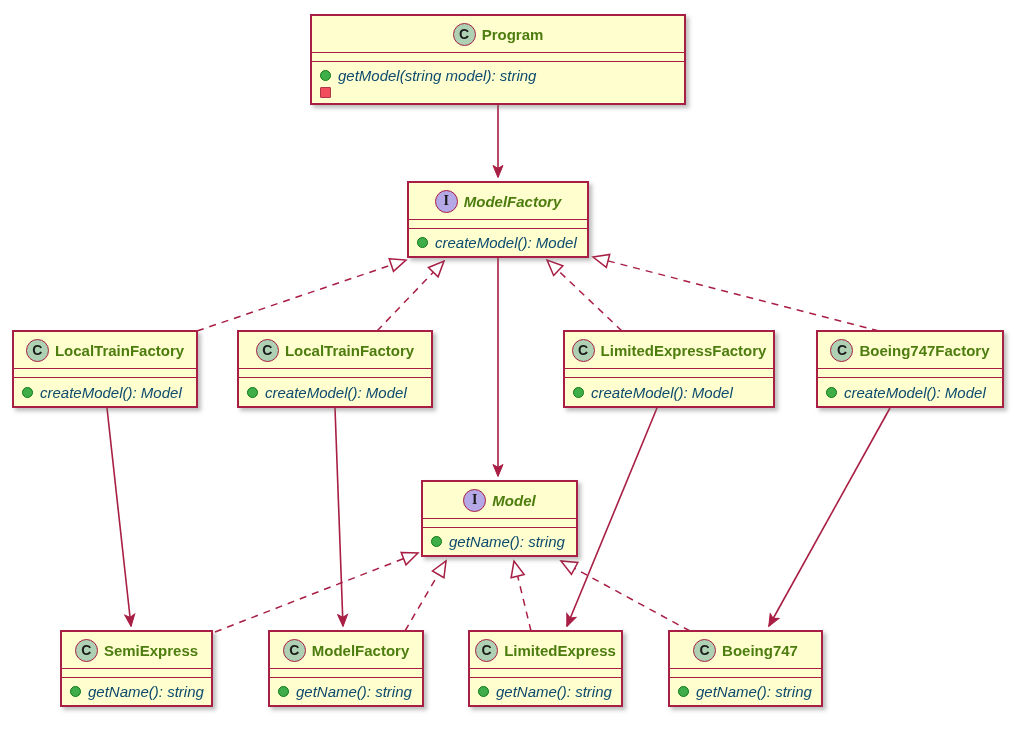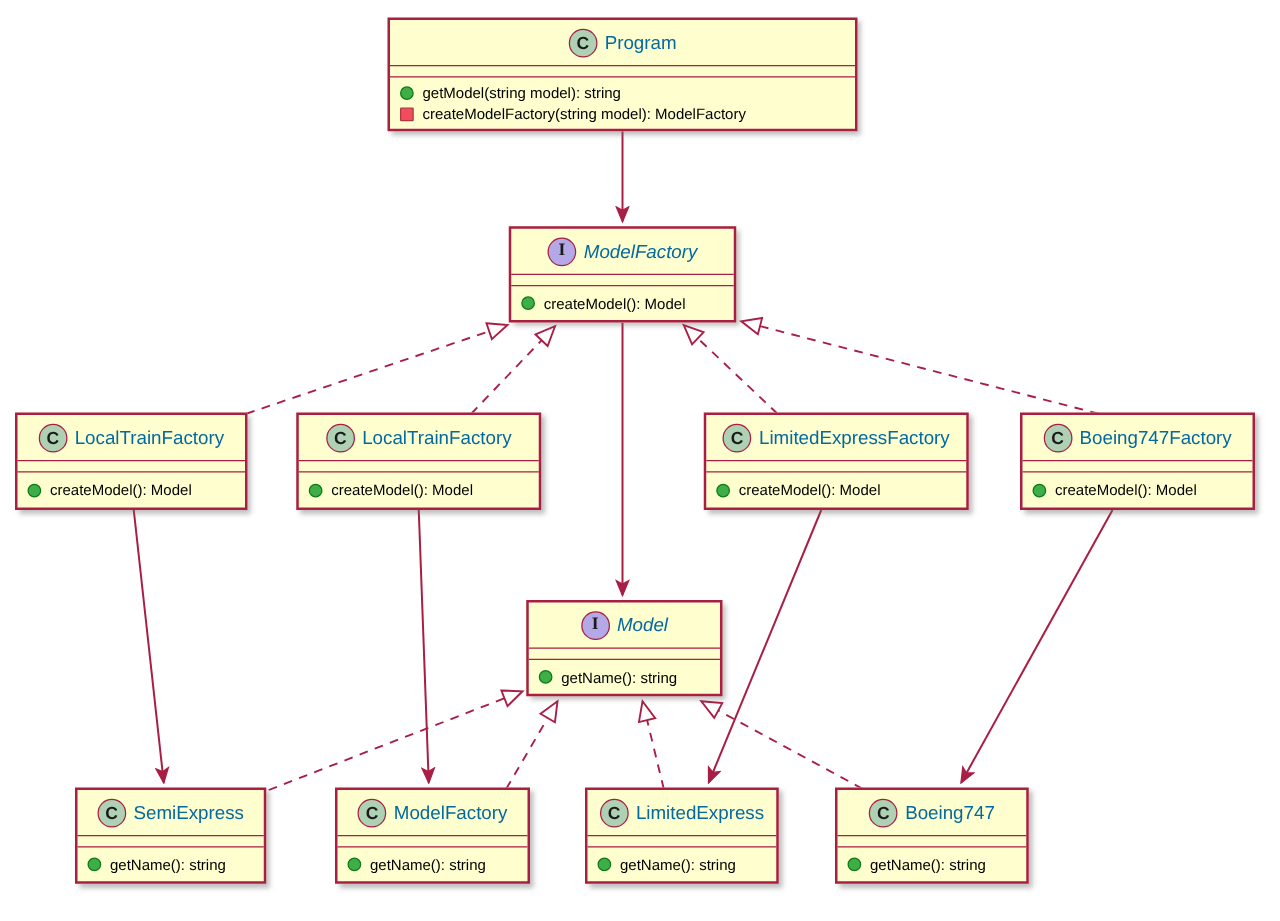--- a/index.html
+++ b/index.html
@@ -10,39 +10,39 @@
   #edges{position:absolute;left:0;top:0;width:1024px;height:737px;}
   .uml-box{
     position:absolute;display:flex;flex-direction:column;
     background:#FEFECE;border:2px solid #A81E44;box-sizing:border-box;
     box-shadow:3px 3px 4px rgba(110,110,110,0.45);
   }
   .uml-header{
     height:36px;display:flex;align-items:center;justify-content:center;gap:6px;
     padding:0 6px;white-space:nowrap;
   }
-  .uml-title{font-size:15px;color:#0369a1;}
+  .uml-title{font-size:15px;color:#4d7c0f;font-weight:bold;}
   .uml-title.italic{font-style:italic;}
   .badge{
     width:23px;height:23px;border-radius:50%;flex:0 0 auto;
     display:flex;align-items:center;justify-content:center;
     font-weight:bold;font-size:14px;color:#1a1a1a;box-sizing:border-box;
   }
   .badge-class{background:#ADD1B2;border:1.6px solid #A81E44;}
   .badge-interface{background:#B5A8E6;border:1.6px solid #A81E44;font-family:"Liberation Serif",serif;}
   .uml-fields{
     height:8px;flex:0 0 auto;
     border-top:1.6px solid #A81E44;border-bottom:1.6px solid #A81E44;
   }
   .uml-methods{
     flex:1;display:flex;flex-direction:column;justify-content:center;
     padding:3px 8px;gap:3px;
   }
   .mrow{display:flex;align-items:center;gap:7px;white-space:nowrap;}
-  .mtext{font-size:12px;color:#000000;}
+  .mtext{font-size:15px;color:#0c4a6e;font-style:italic;}
   .vis{width:9px;height:9px;flex:0 0 auto;box-sizing:content-box;}
   .vis-pub{border-radius:50%;background:#3FAE49;border:1.6px solid #0B7A14;}
   .vis-priv{border-radius:1px;background:#F24D5C;border:1.6px solid #AF3644;}
 </style>
 </head>
 <body>
 
 <div id="canvas">
 
   <svg id="edges" viewBox="0 0 1024 737" xmlns="http://www.w3.org/2000/svg">
@@ -79,21 +79,20 @@
       <span class="uml-title">Program</span>
     </div>
     <div class="uml-fields"></div>
     <div class="uml-methods">
       <div class="mrow">
         <span class="vis vis-pub"></span>
         <span class="mtext">getModel(string model): string</span>
       </div>
       <div class="mrow">
         <span class="vis vis-priv"></span>
-        <span class="mtext">createModelFactory(string model): ModelFactory</span>
       </div>
     </div>
   </div>
 
   <div class="uml-box" style="left:407px;top:181px;width:182px;height:77px;">
     <div class="uml-header">
       <span class="badge badge-interface">I</span>
       <span class="uml-title italic">ModelFactory</span>
     </div>
     <div class="uml-fields"></div>

